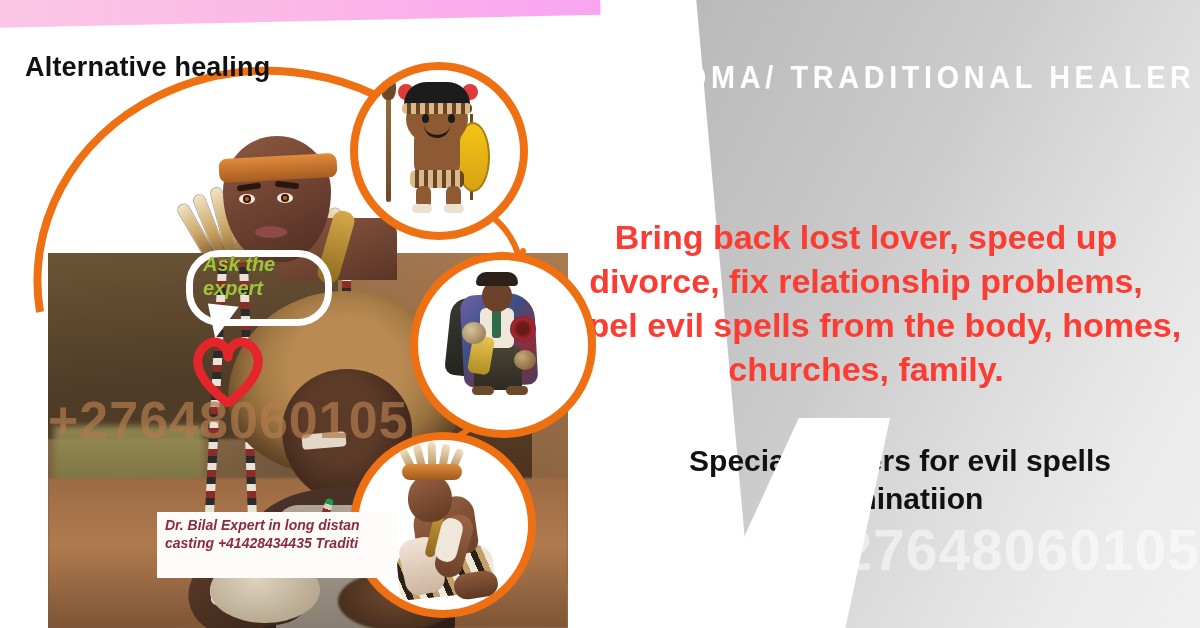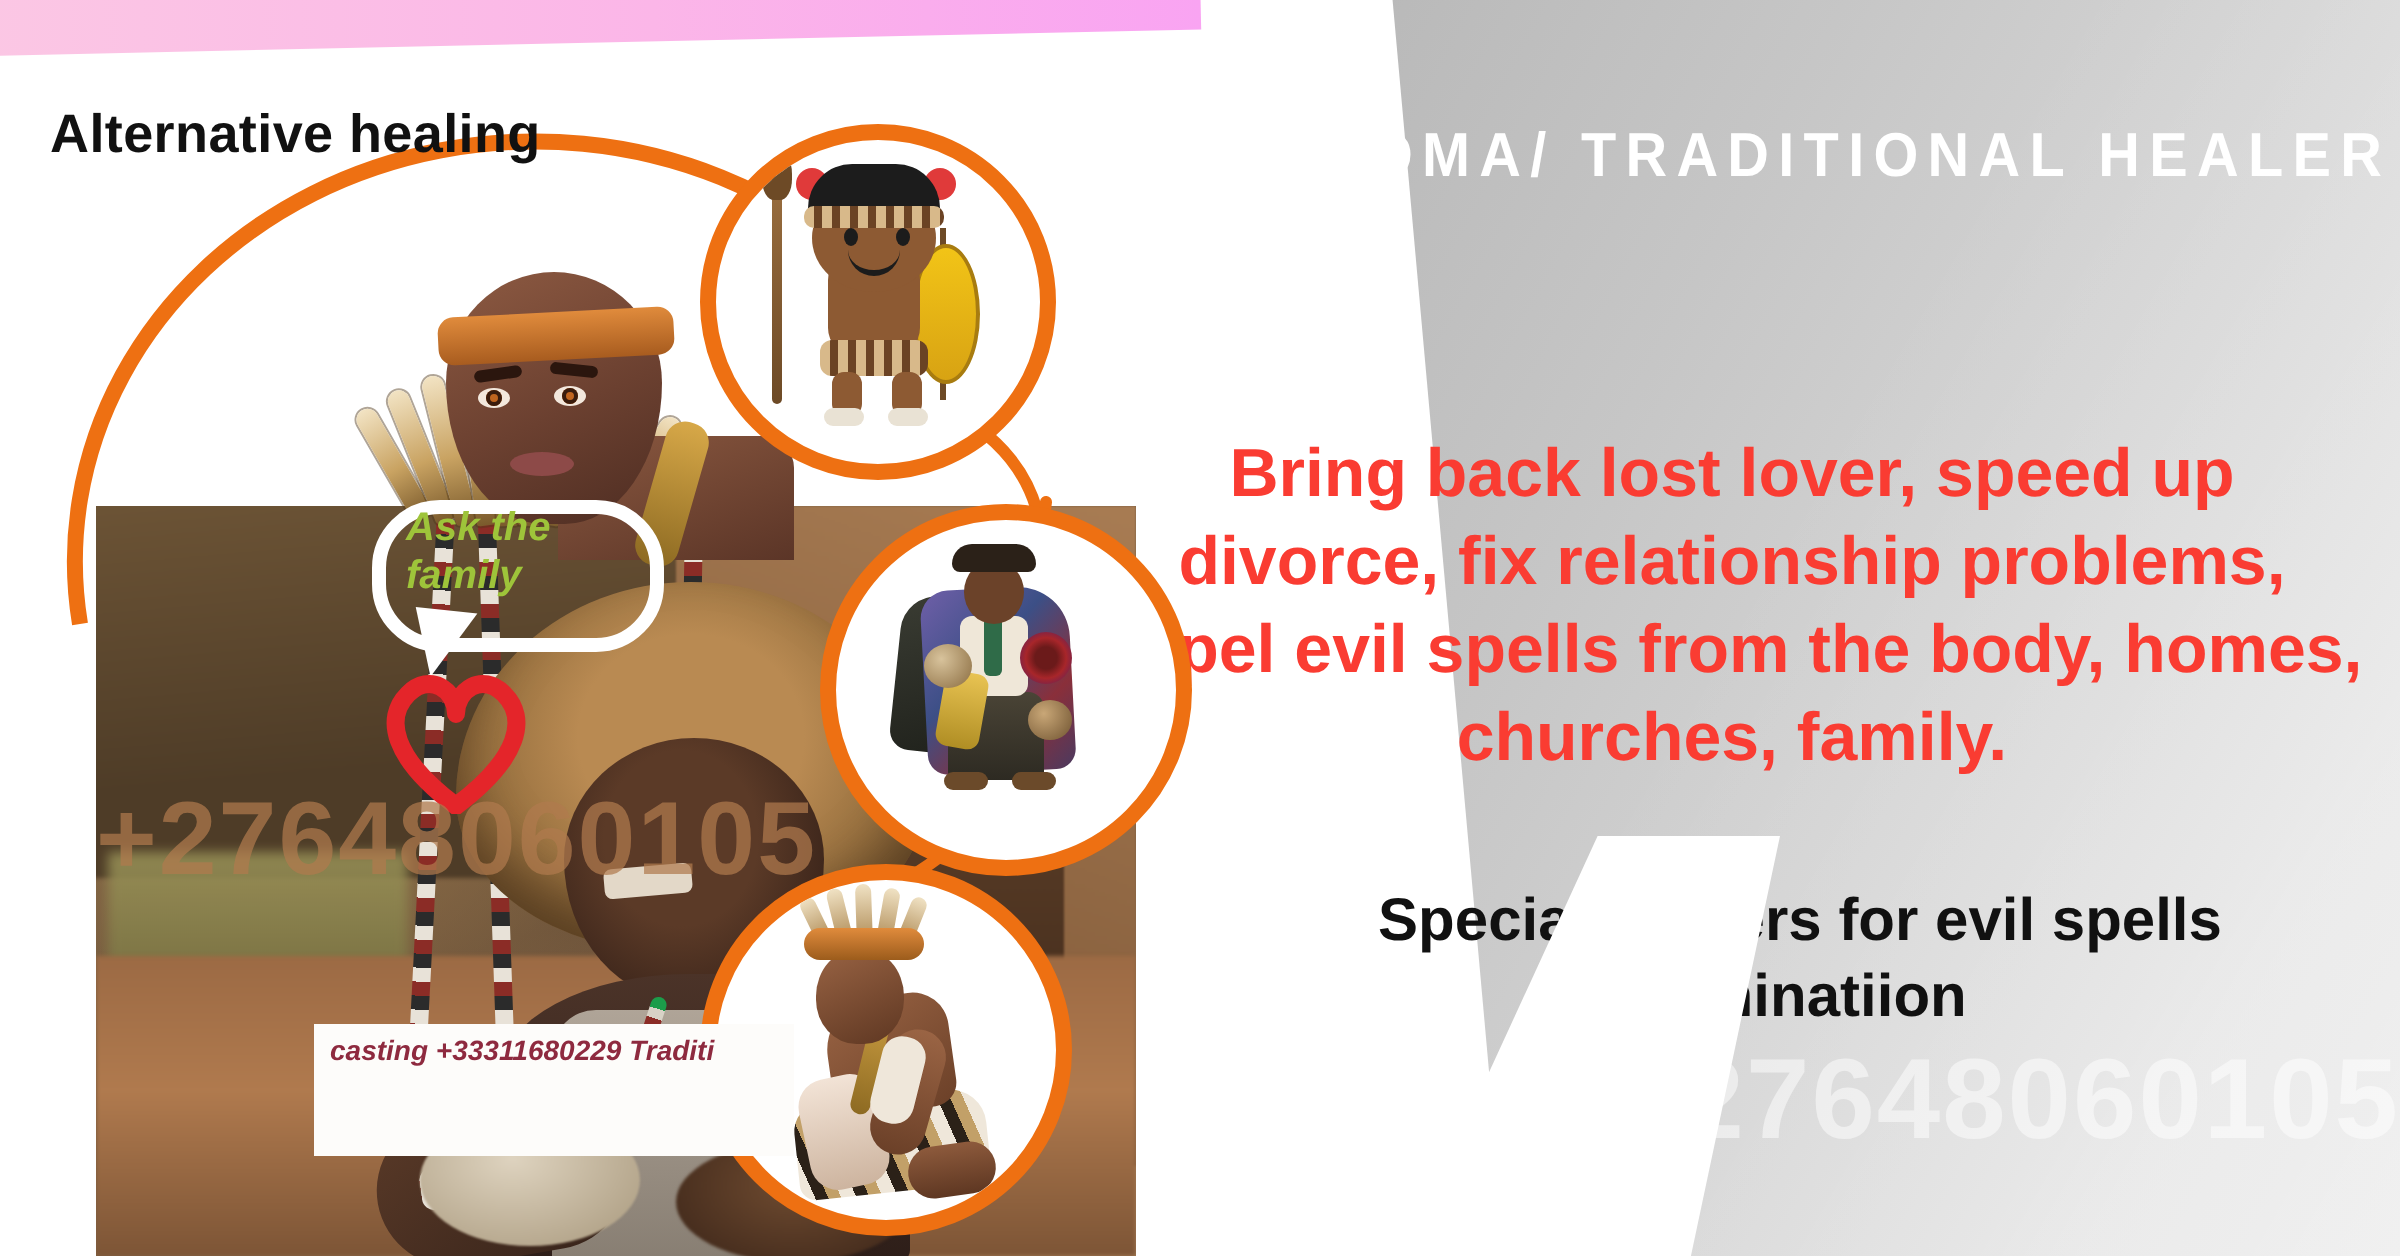--- a/index.html
+++ b/index.html
@@ -335,30 +335,31 @@
     <div class="pt-brow" style="left:100px;top:84px;transform:rotate(6deg);"></div>
     <div class="pt-eye" style="left:64px;top:96px;"></div>
     <div class="pt-eye" style="left:102px;top:95px;"></div>
     <div class="pt-pupil" style="left:68px;top:97px;"></div>
     <div class="pt-pupil" style="left:106px;top:96px;"></div>
     <div class="pt-mouth"></div>
   </div>
 
   <div class="bubble"></div>
   <div class="bubble-tail"></div>
-  <div class="bubble-txt">Ask the family</div>
+  <div class="bubble-txt">Ask the expert</div>
 
   <svg class="heart" viewBox="0 0 80 74">
     <path d="M40 70 C 8 46, 4 26, 16 14 C 27 3, 40 12, 40 24 C 40 12, 53 3, 64 14 C 76 26, 72 46, 40 70 Z" fill="none" stroke="#e4252a" stroke-width="9" stroke-linejoin="round"></path>
   </svg>
 
   <div class="wmark-photo">+27648060105</div>
 
   <div class="capbox">
-    <p>casting +33311680229 Traditi</p>
+    <p>Dr. Bilal Expert in long distan</p>
+    <p>casting +41428434435 Traditi</p>
   </div>
 
   <svg class="connector" style="left:455px;top:195px;width:130px;height:90px;">
     <path d="M 12 6 C 46 22, 62 44, 66 72" fill="none" stroke="#ee7012" stroke-width="6"></path>
     <path d="M 66 72 l -14 -8 M 66 72 l 2 -16" fill="none" stroke="#ee7012" stroke-width="6" stroke-linecap="round"></path>
   </svg>
   <svg class="connector" style="left:408px;top:398px;width:130px;height:90px;">
     <path d="M 86 6 C 70 28, 46 44, 14 56" fill="none" stroke="#ee7012" stroke-width="6"></path>
     <path d="M 14 56 l 16 -4 M 14 56 l 4 14" fill="none" stroke="#ee7012" stroke-width="6" stroke-linecap="round"></path>
   </svg>

